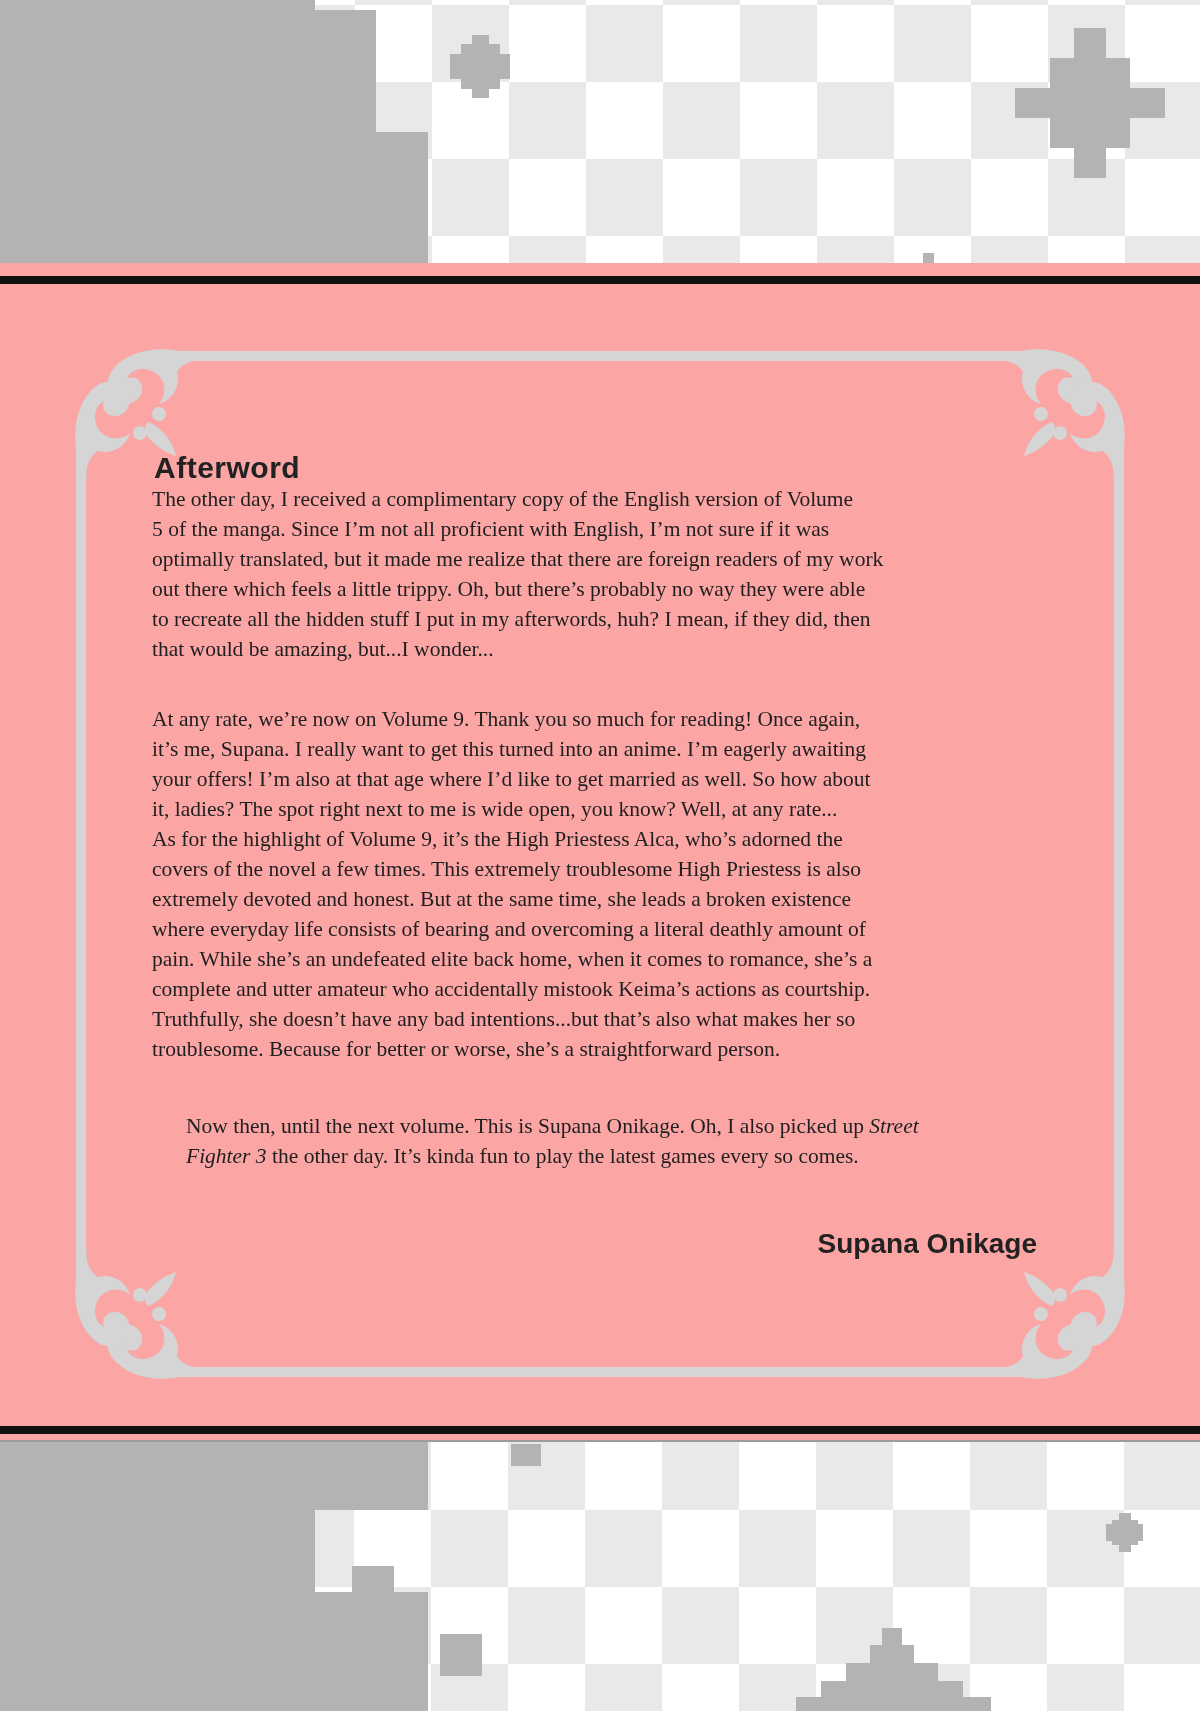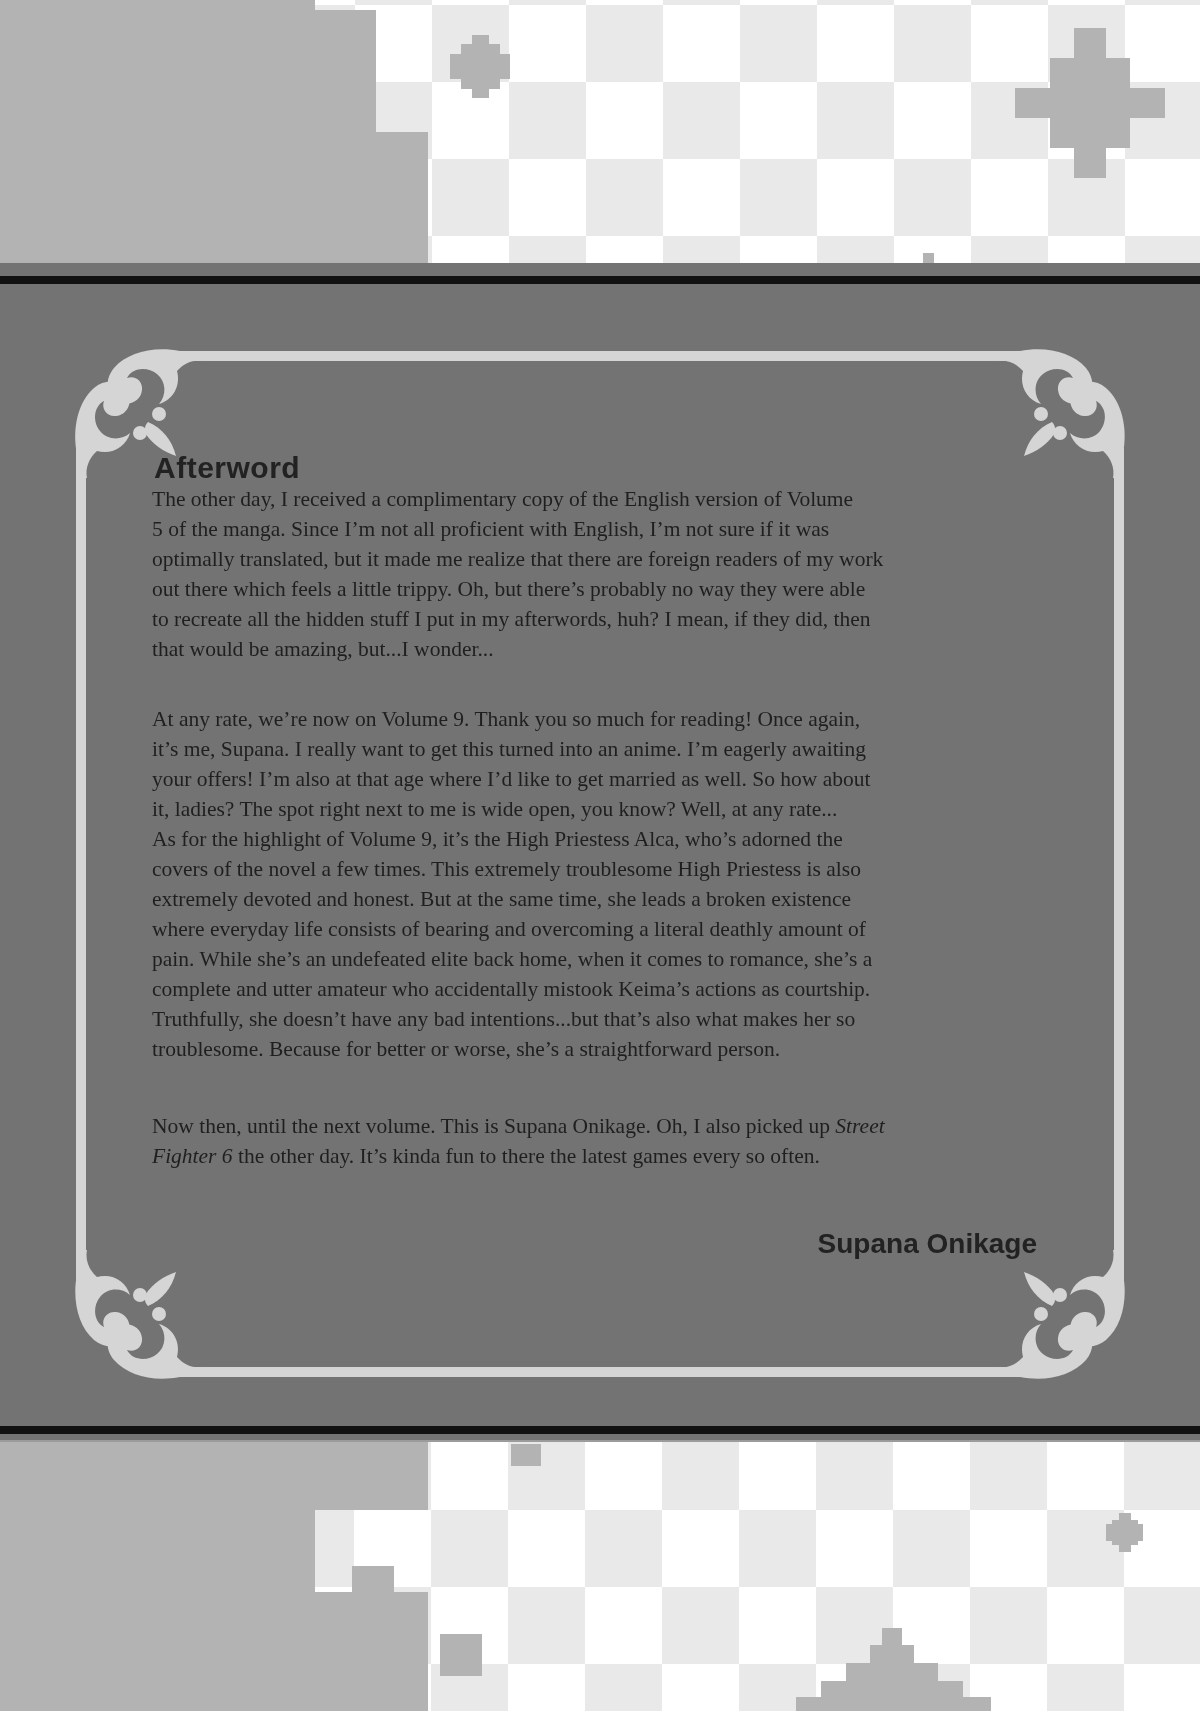--- a/index.html
+++ b/index.html
@@ -1,18 +1,18 @@
 <!DOCTYPE html>
 <html><head>
 <meta charset="utf-8">
 <style>
   html,body{margin:0;padding:0;background:#ffffff;}
   #screen{
     position:relative;width:1200px;height:1711px;overflow:hidden;
-    background:#737373;font-family:"Liberation Serif",serif;color:#1f1f1f;
+    background:#fca5a5;font-family:"Liberation Serif",serif;color:#1f1f1f;
   }
   
   .checker{
     position:absolute;left:0;width:1200px;background-color:#ffffff;
     background-image:conic-gradient(#e9e9e9 0 90deg,#ffffff 90deg 180deg,#e9e9e9 180deg 270deg,#ffffff 270deg 360deg);
     background-size:154px 154px;
   }
   .checker.top{top:0;height:263px;background-position:47px 5px;}
   .checker.bottom{top:1442px;height:269px;background-position:-31px -9px;}
   
@@ -32,21 +32,21 @@
     font-family:"Liberation Sans",sans-serif;font-weight:700;
     font-size:30px;line-height:36px;letter-spacing:0.5px;color:#222222;
   }
   .para{
     position:absolute;left:152px;width:860px;
     font-size:21.5px;line-height:30px;white-space:pre-line;color:#1f1f1f;
   }
   .para.p3{white-space:normal;}
   .p1{top:484px;}
   .p2{top:704px;}
-  .p3{top:1111px;}
+  .p3{top:1111px;margin-left:34px;}
   .signature{
     position:absolute;right:163px;top:1227px;text-align:center;
     font-family:"Liberation Sans",sans-serif;font-weight:700;
     font-size:28px;line-height:34px;color:#222222;
   }
 </style>
 </head>
 <body>
 
 <div id="screen">
@@ -133,21 +133,21 @@
 it, ladies? The spot right next to me is wide open, you know? Well, at any rate...
 As for the highlight of Volume 9, it’s the High Priestess Alca, who’s adorned the
 covers of the novel a few times. This extremely troublesome High Priestess is also
 extremely devoted and honest. But at the same time, she leads a broken existence
 where everyday life consists of bearing and overcoming a literal deathly amount of
 pain. While she’s an undefeated elite back home, when it comes to romance, she’s a
 complete and utter amateur who accidentally mistook Keima’s actions as courtship.
 Truthfully, she doesn’t have any bad intentions...but that’s also what makes her so
 troublesome. Because for better or worse, she’s a straightforward person.</div>
 
-  <div class="para p3"><span>Now then, until the next volume. This is Supana Onikage. Oh, I also picked up </span><i>Street</i><br><i>Fighter 6</i><span> the other day. It’s kinda fun to there the latest games every so often.</span></div>
+  <div class="para p3"><span>Now then, until the next volume. This is Supana Onikage. Oh, I also picked up </span><i>Street</i><br><i>Fighter 3</i><span> the other day. It’s kinda fun to play the latest games every so comes.</span></div>
 
   <div class="signature">Supana Onikage</div>
 
   <div class="line" style="top:1426px;"></div>
   <div class="thinline" style="top:1440px;"></div>
 
   <div class="checker bottom"></div>
   <div class="g" style="left:0;top:1442px;width:428px;height:68px;"></div>
   <div class="g" style="left:0;top:1510px;width:315px;height:82px;"></div>
   <div class="g" style="left:0;top:1592px;width:428px;height:119px;"></div>

